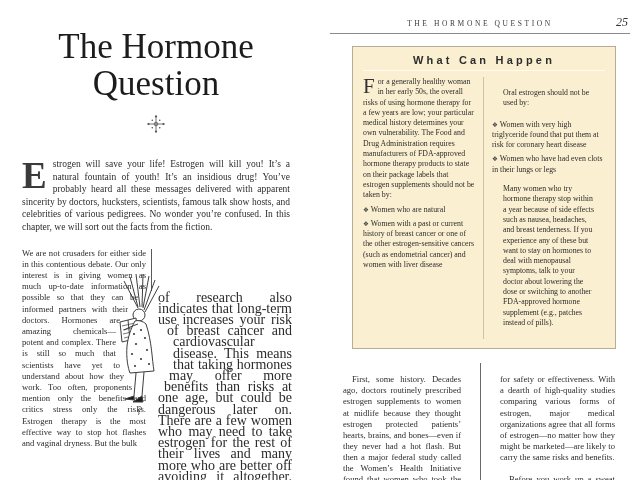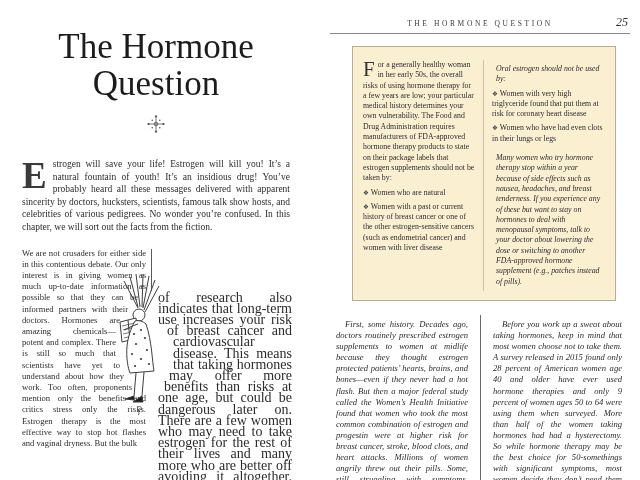--- a/index.html
+++ b/index.html
@@ -36,21 +36,21 @@
   .dropcap-f{float:left;font-size:21px;line-height:17px;padding:1px 3px 0 0;color:#333;}
   .bullet{margin-top:4px;}
   .bglyph{font-size:6.5px;margin-right:2px;color:#444;}
   .ib-para{margin-top:9px;}
   .body-cols{display:flex;margin-top:14px;margin-left:2px;}
   .b-col{font-size:8.6px;line-height:11.1px;text-align:justify;}
   .b-col1{width:148px;padding-right:8px;box-sizing:border-box;}
   .b-divider{width:1px;background:#6a6a6a;}
   .b-col2{width:145px;padding-left:8px;box-sizing:border-box;}
   .indent{text-indent:9px;}
-  p{margin:4px;font-style:italic;}
+  p{margin:11px;}
 </style>
 </head>
 <body>
 
 <div class="page" id="left-page">
   <div class="book-title">The Hormone Question</div>
 
   <div class="ornament">
     <svg width="20" height="20" viewBox="0 0 24 24">
       <g stroke="#4a4a4a" stroke-width="0.9" fill="none">
@@ -138,20 +138,21 @@
   </div>
 </div>
 
 <div class="page" id="right-page">
   <div class="head-row">
     <div class="running-head">The Hormone Question</div>
     <div class="page-number">25</div>
   </div>
 
   <div class="infobox">
+    <div class="infobox-title">What Can Happen</div>
     <div class="infobox-cols">
 
       <div class="ib-col ib-col1">
         <span class="dropcap-f">F</span><span>or a generally healthy woman in her early 50s, the overall risks of using hormone therapy for a few years are low; your particular medical history determines your own vulnerability. The Food and Drug Administration requires manufacturers of FDA-approved hormone therapy products to state on their package labels that estrogen supplements should not be taken by:</span>
         <div class="bullet">
           <span class="bglyph">❖</span><span>Women who are natural</span>
         </div>
         <div class="bullet">
           <span class="bglyph">❖</span><span>Women with a past or current history of breast cancer or one of the other estrogen-sensitive cancers (such as endometrial cancer) and women with liver disease</span>
         </div>
@@ -172,16 +173,17 @@
 
     </div>
   </div>
 
   <div class="body-cols">
     <div class="b-col b-col1">
       <p class="indent">First, some history. Decades ago, doctors routinely prescribed estrogen supplements to women at midlife because they thought estrogen protected patients’ hearts, brains, and bones—even if they never had a hot flash. But then a major federal study called the Women’s Health Initiative found that women who took the most common combination of estrogen and progestin were at higher risk for breast cancer, stroke, blood clots, and heart attacks. Millions of women angrily threw out their pills. Some, still struggling with symptoms, worried about whether to stay on them. Scary headlines made more doctors reluctant to prescribe hormones, even to young women with significant symptoms and minimal risk. And, sadly, unscrupulous marketers plunged in, promoting so-called “natural” cures that have not been rigorously tested</p>
     </div>
     <div class="b-divider"></div>
     <div class="b-col b-col2">
+      <p>for safety or effectiveness. With a dearth of high-quality studies comparing various forms of estrogen, major medical organizations agree that all forms of estrogen—no matter how they might be marketed—are likely to carry the same risks and benefits.</p>
       <p class="indent">Before you work up a sweat about taking hormones, keep in mind that most women choose not to take them. A survey released in 2015 found only 28 percent of American women age 40 and older have ever used hormone therapies and only 9 percent of women ages 50 to 64 were using them when surveyed. More than half of the women taking hormones had had a hysterectomy. So while hormone therapy may be the best choice for 50-somethings with significant symptoms, most women decide they don’t need them to get through this natural transition.</p>
     </div>
   </div>
 </div>
 
 </body></html>

